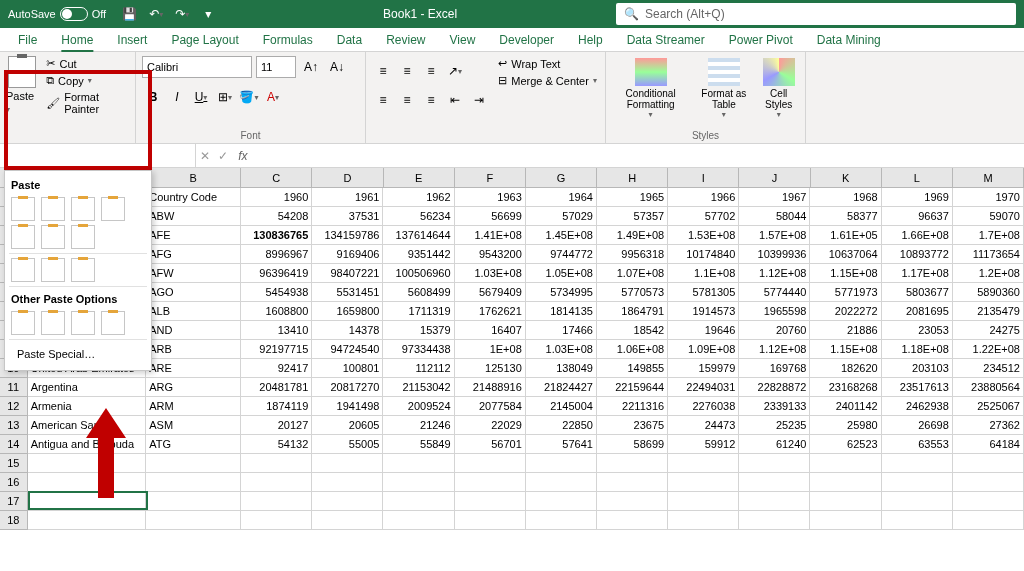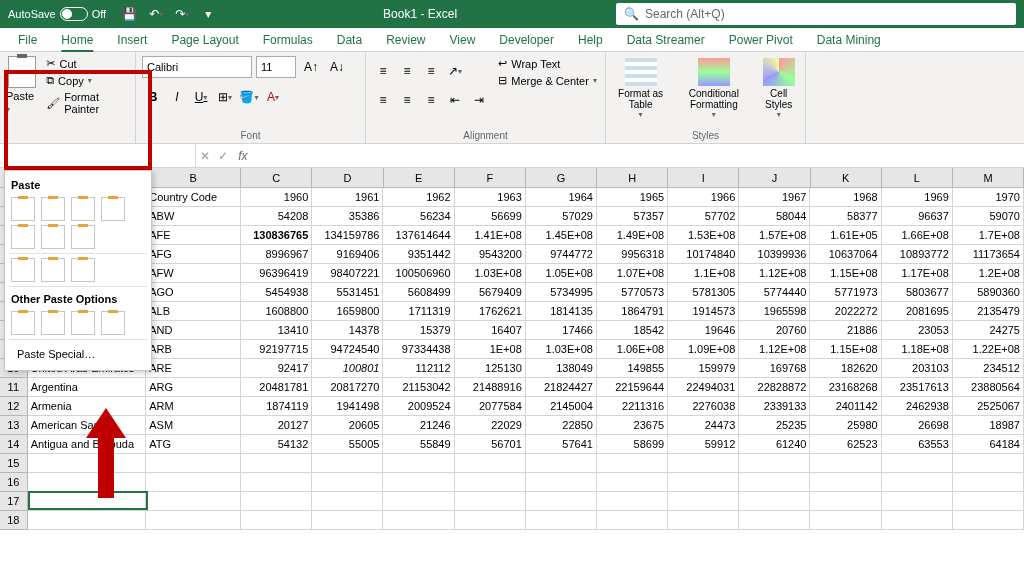--- a/index.html
+++ b/index.html
@@ -179,33 +179,32 @@
         <div class="clip-row">
               <span>↩</span>
               <span>Wrap Text</span>
             </div>
         <div class="clip-row dd">
               <span>⊟</span>
               <span>Merge &amp; Center</span>
             </div>
       </div>
     </div>
-    <div class="group-label">Alignment</div>
   </div>
 
 
   <div class="group styles-group">
     <div class="group-body">
       <div class="vbtn dd">
+            <div class="vbtn-icon" style="background:linear-gradient(#f99,#9f9,#99f)"></div>
+            <span>Conditional Formatting</span>
+          </div>
+      <div class="vbtn dd">
             <div class="vbtn-icon" style="background:repeating-linear-gradient(#cde 0 4px,#fff 4px 8px)"></div>
             <span>Format as Table</span>
-          </div>
-      <div class="vbtn dd">
-            <div class="vbtn-icon" style="background:linear-gradient(#f99,#9f9,#99f)"></div>
-            <span>Conditional Formatting</span>
           </div>
       <div class="vbtn dd">
             <div class="vbtn-icon" style="background:conic-gradient(#f99,#9f9,#99f,#ff9)"></div>
             <span>Cell Styles</span>
           </div>
     </div>
     <div class="group-label">Styles</div>
   </div>
 </div>
 
@@ -287,21 +286,21 @@
         <div class="cell num" style="width: 72px;">1967</div>
         <div class="cell num" style="width: 72px;">1968</div>
         <div class="cell num" style="width: 72px;">1969</div>
         <div class="cell num" style="width: 72px;">1970</div>
       </div>
       <div class="row">
         <div class="row-hdr">2</div>
         <div class="cell" style="width: 120px;"></div>
         <div class="cell" style="width: 96px;">ABW</div>
         <div class="cell num" style="width: 72px;">54208</div>
-        <div class="cell num" style="width: 72px;">35386</div>
+        <div class="cell num" style="width: 72px;">37531</div>
         <div class="cell num" style="width: 72px;">56234</div>
         <div class="cell num" style="width: 72px;">56699</div>
         <div class="cell num" style="width: 72px;">57029</div>
         <div class="cell num" style="width: 72px;">57357</div>
         <div class="cell num" style="width: 72px;">57702</div>
         <div class="cell num" style="width: 72px;">58044</div>
         <div class="cell num" style="width: 72px;">58377</div>
         <div class="cell num" style="width: 72px;">96637</div>
         <div class="cell num" style="width: 72px;">59070</div>
       </div>
@@ -415,21 +414,21 @@
         <div class="cell num" style="width: 72px;">1.12E+08</div>
         <div class="cell num" style="width: 72px;">1.15E+08</div>
         <div class="cell num" style="width: 72px;">1.18E+08</div>
         <div class="cell num" style="width: 72px;">1.22E+08</div>
       </div>
       <div class="row">
         <div class="row-hdr">10</div>
         <div class="cell" style="width: 120px;">United Arab Emirates</div>
         <div class="cell" style="width: 96px;">ARE</div>
         <div class="cell num" style="width: 72px;">92417</div>
-        <div class="cell num" style="width: 72px; font-style: italic;">100801</div>
+        <div class="cell num" style="width: 72px;">100801</div>
         <div class="cell num" style="width: 72px;">112112</div>
         <div class="cell num" style="width: 72px;">125130</div>
         <div class="cell num" style="width: 72px;">138049</div>
         <div class="cell num" style="width: 72px;">149855</div>
         <div class="cell num" style="width: 72px;">159979</div>
         <div class="cell num" style="width: 72px;">169768</div>
         <div class="cell num" style="width: 72px;">182620</div>
         <div class="cell num" style="width: 72px;">203103</div>
         <div class="cell num" style="width: 72px;">234512</div>
       </div>
@@ -472,21 +471,21 @@
         <div class="cell num" style="width: 72px;">20127</div>
         <div class="cell num" style="width: 72px;">20605</div>
         <div class="cell num" style="width: 72px;">21246</div>
         <div class="cell num" style="width: 72px;">22029</div>
         <div class="cell num" style="width: 72px;">22850</div>
         <div class="cell num" style="width: 72px;">23675</div>
         <div class="cell num" style="width: 72px;">24473</div>
         <div class="cell num" style="width: 72px;">25235</div>
         <div class="cell num" style="width: 72px;">25980</div>
         <div class="cell num" style="width: 72px;">26698</div>
-        <div class="cell num" style="width: 72px;">18987</div>
+        <div class="cell num" style="width: 72px;">27362</div>
       </div>
       <div class="row">
         <div class="row-hdr">14</div>
         <div class="cell" style="width: 120px;">Antigua and Barbuda</div>
         <div class="cell" style="width: 96px;">ATG</div>
         <div class="cell num" style="width: 72px;">54132</div>
         <div class="cell num" style="width: 72px;">55005</div>
         <div class="cell num" style="width: 72px;">55849</div>
         <div class="cell num" style="width: 72px;">56701</div>
         <div class="cell num" style="width: 72px;">57641</div>

